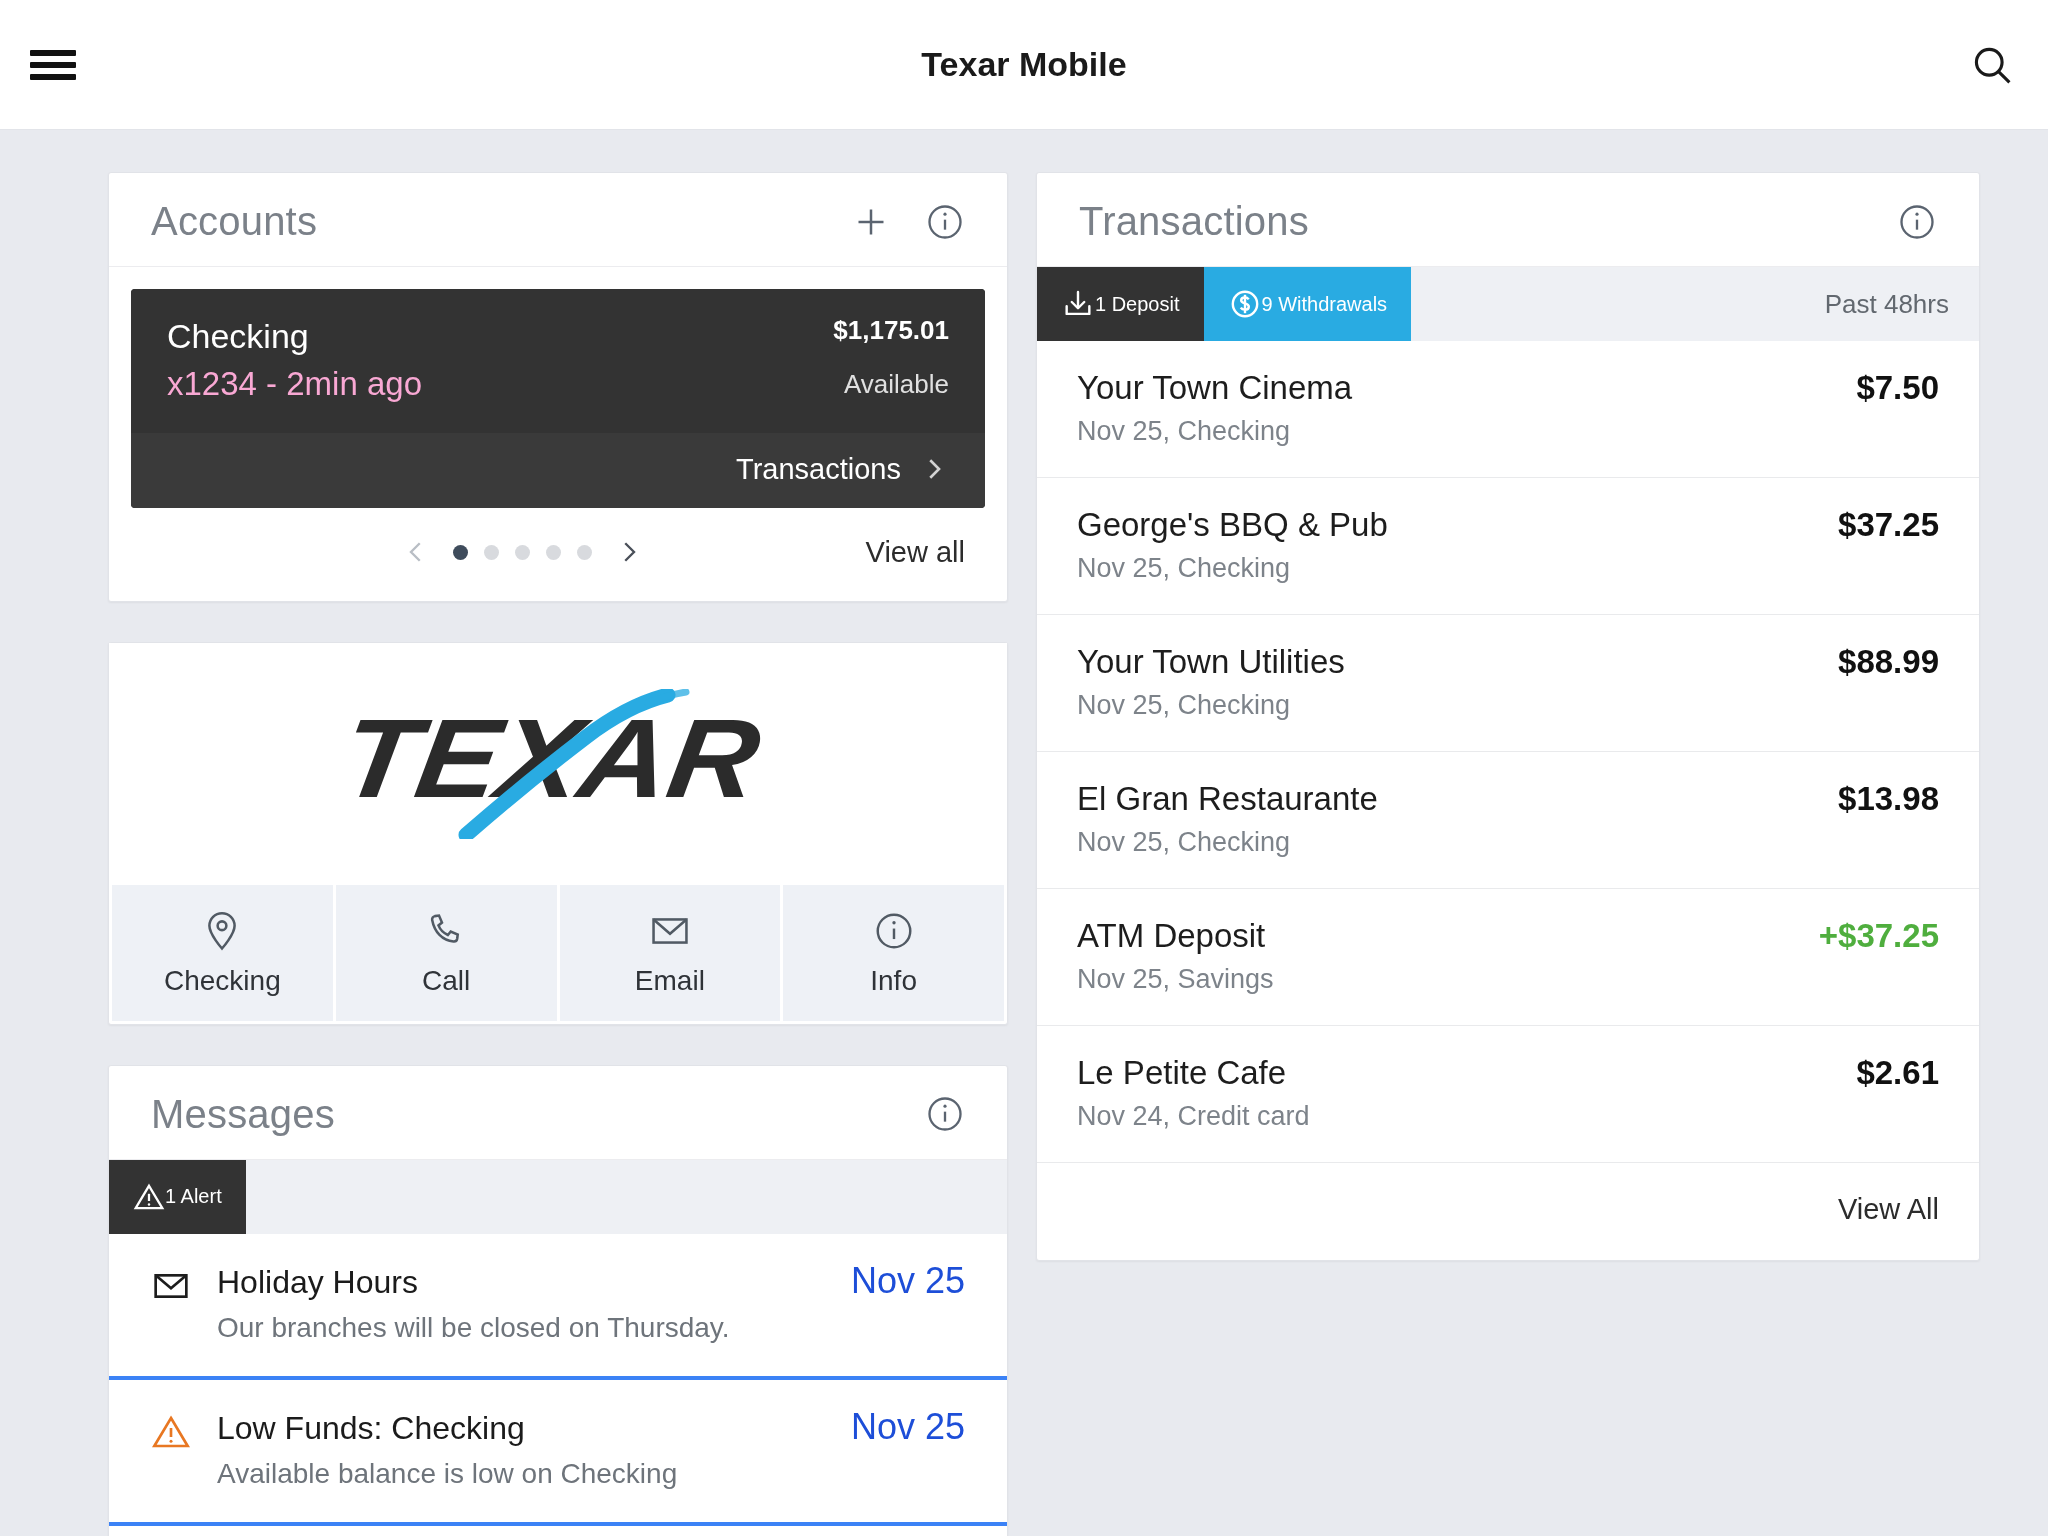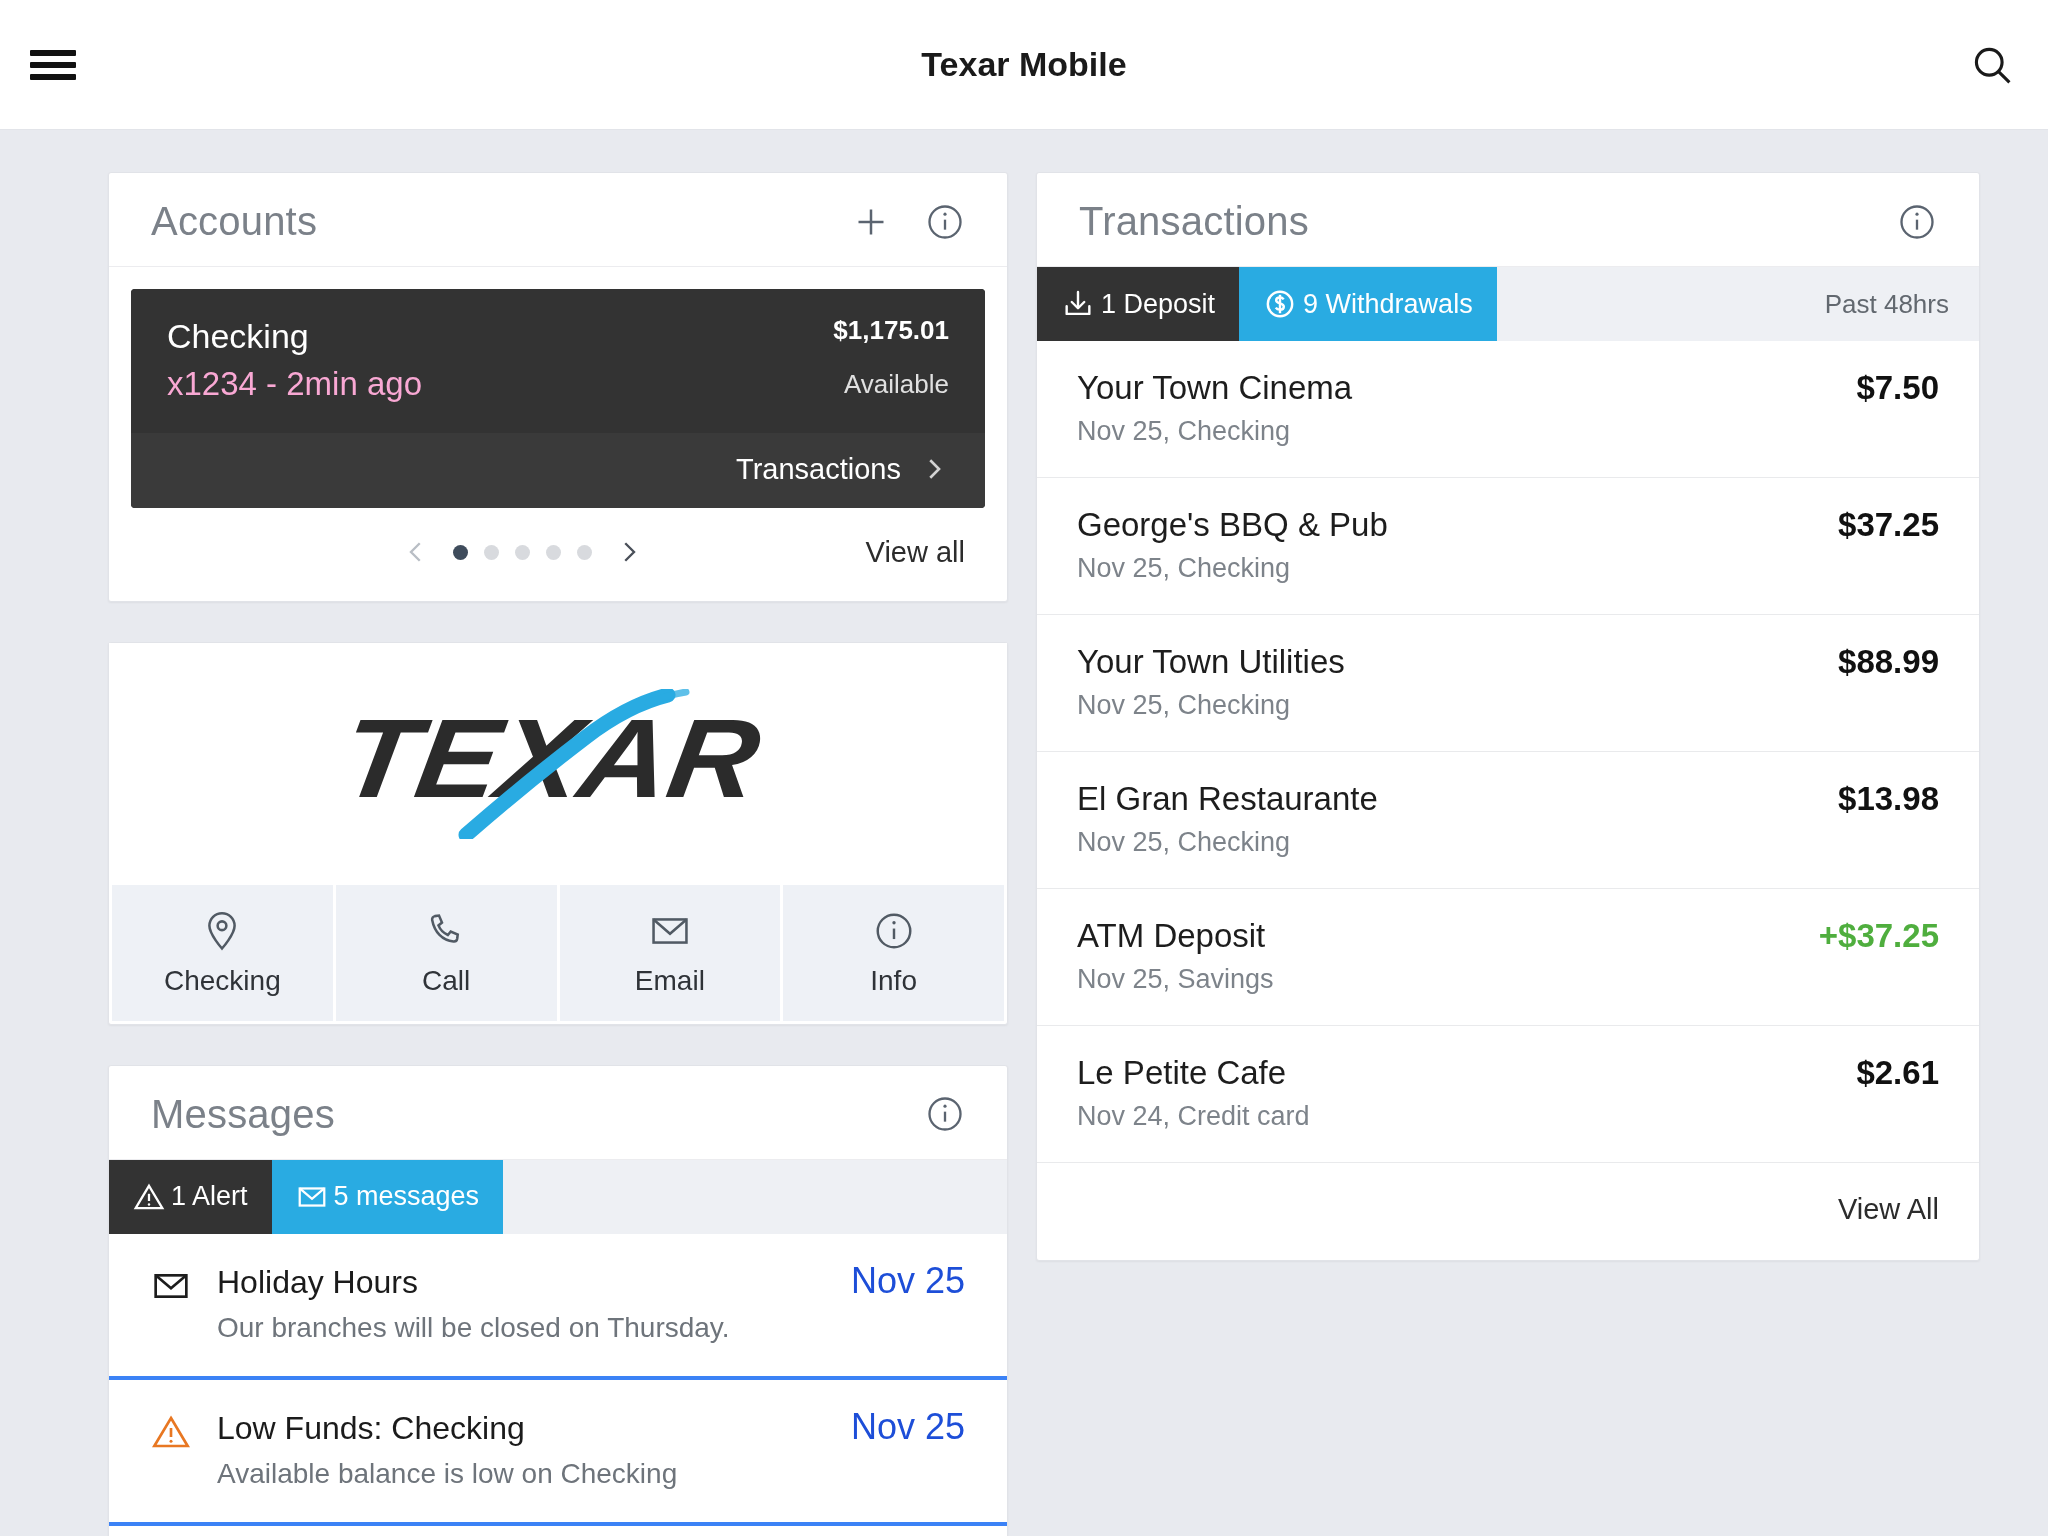--- a/index.html
+++ b/index.html
@@ -181,23 +181,23 @@
   
   .chipbar {
     display: flex;
     align-items: stretch;
     background: #eef0f4;
     height: 74px;
   }
   .chip {
     display: flex;
     align-items: center;
-    gap: 6px;
+    gap: 0;
     padding: 0 24px;
-    font-size: 27px;
+    font-size: 20px;
     color: #fff;
     cursor: pointer;
     white-space: nowrap;
   }
   .chip-dark { background: #333333; }
   .chip-blue { background: #29abe2; }
   .chip-note {
     margin-left: auto;
     display: flex;
     align-items: center;
@@ -393,27 +393,20 @@
 
       <div class="chipbar">
         <div class="chip chip-dark">
           <svg width="32" height="32" viewBox="0 0 24 24" fill="none" stroke="#fff" stroke-width="1.7">
             <path d="M12 3.6 22 20.4H2z"></path>
             <line x1="12" y1="9.6" x2="12" y2="15"></line>
             <circle cx="12" cy="17.6" r="0.9" fill="#fff" stroke="none"></circle>
           </svg>
           <span>1 Alert</span>
         </div>
-        <div class="chip chip-blue">
-          <svg width="32" height="32" viewBox="0 0 24 24" fill="none" stroke="#fff" stroke-width="1.7">
-            <rect x="2.8" y="5.6" width="18.4" height="12.8"></rect>
-            <polyline points="2.8,5.6 12,13.4 21.2,5.6"></polyline>
-          </svg>
-          <span>5 messages</span>
-        </div>
         <div class="chip-note"></div>
       </div>
 
       <div class="msg-card-clip">
         <div class="msg-row">
           <div class="msg-icon">
             <svg width="40" height="40" viewBox="0 0 24 24" fill="none" stroke="#1d1d1d" stroke-width="1.6">
               <rect x="2.8" y="5.6" width="18.4" height="12.8"></rect>
               <polyline points="2.8,5.6 12,13.4 21.2,5.6"></polyline>
             </svg>

